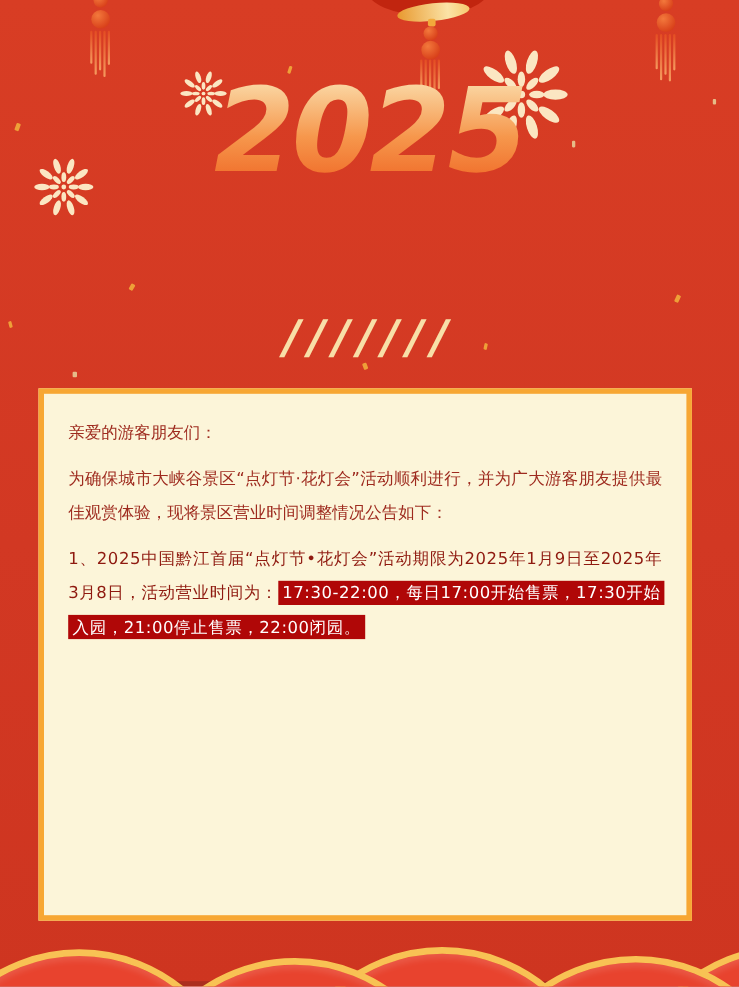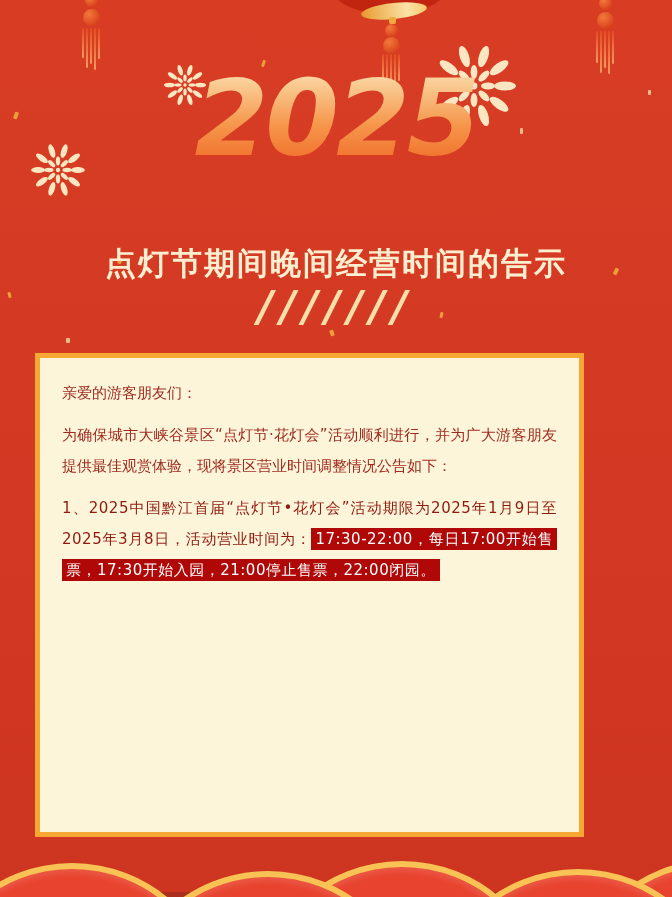--- a/index.html
+++ b/index.html
@@ -55,21 +55,21 @@
     color:transparent;font-style:italic; -webkit-text-fill-color:transparent; }
   .main-title { position:absolute; top:170px; left:0; width:100%; text-align:center;
     font-size:47px; font-weight:bold; letter-spacing:1px; color:#FBEFCF; }
   .subtitle { position:absolute; top:243px; left:0; width:100%; text-align:center;
     font-size:31px; font-weight:bold; letter-spacing:2px; color:#FBEFCF; }
   .slashes { position:absolute; top:282px; left:0; width:100%; text-align:center;
     font-size:42px; font-weight:bold; font-style:italic; letter-spacing:7px;
     color:#F8DFA8; }
 
   
-  .card { position:absolute; left:35px; top:353px; width:549px; bottom:60px;
+  .card { position:absolute; left:35px; top:353px; width:594px; bottom:60px;
     background:#FCF5D9; border:5px solid #F7A733; padding:16px 22px 12px 22px;
     overflow:hidden; }
   .card p { font-size:15px; line-height:31px; color:#9E2B1F; text-align:justify;
     margin:11px 0; }
   .card p.salutation { margin-top:4px; }
   .card p.bold { font-weight:normal; color:#8F1A10; letter-spacing:.5px; }
   .hl { background:#B00707; color:#FFFFFF; padding:2px 4px;
     -webkit-box-decoration-break:clone; box-decoration-break:clone; }
   .closing { margin-top:22px; }
   .signature-block { margin-top:24px; text-align:right; }
@@ -183,21 +183,20 @@
     <span class="speck" style="left:66px;top:338px;width:4px;height:5px;background:#E9D29A"></span>
     <span class="speck" style="left:262px;top:60px;width:3px;height:7px;transform:rotate(18deg)"></span>
     <span class="speck" style="left:330px;top:330px;width:4px;height:6px;transform:rotate(-20deg)"></span>
     <span class="speck" style="left:520px;top:128px;width:3px;height:6px;background:#E9D29A"></span>
     <span class="speck" style="left:614px;top:268px;width:4px;height:7px;transform:rotate(25deg)"></span>
     <span class="speck" style="left:648px;top:90px;width:3px;height:5px;background:#E9D29A"></span>
     <span class="speck" style="left:440px;top:312px;width:3px;height:6px;transform:rotate(12deg)"></span>
   </div>
 
   <div class="year">2025</div>
-  <div class="subtitle">点灯节期间晚间经营时间的告示</div>
   <div class="slashes">///////</div>
 
   <div class="card">
     <p class="salutation">亲爱的游客朋友们：</p>
     <p>为确保城市大峡谷景区“点灯节·花灯会”活动顺利进行，并为广大游客朋友提供最佳观赏体验，现将景区营业时间调整情况公告如下：</p>
     <p class="bold"><span>1、2025中国黔江首届“点灯节•花灯会”活动期限为2025年1月9日至2025年3月8日，活动营业时间为：</span><span class="hl">17:30-22:00，每日17:00开始售票，17:30开始入园，21:00停止售票，22:00闭园。</span></p>
   </div>
 
   <div class="bottom-deco">
     <div class="bottom-strip"></div>

